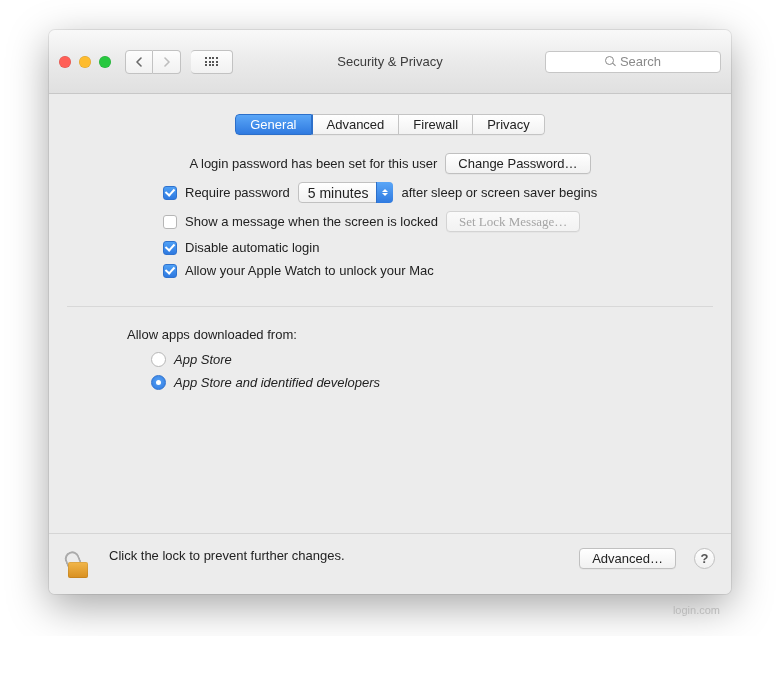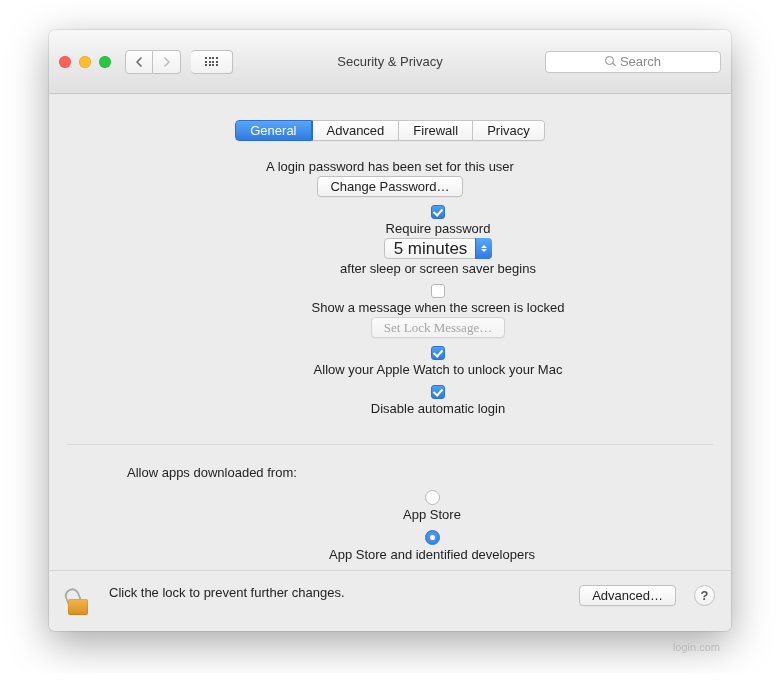--- a/index.html
+++ b/index.html
@@ -50,45 +50,45 @@
   .search-wrap {
     margin-left:auto; width:176px; height:22px;
     background:#fff; border:1px solid #c6c6c6; border-radius:4px;
     display:flex; align-items:center; justify-content:center;
     color:#8a8a8a; gap:4px; font-size:13px;
   }
   .content {
     padding: 14px 18px 0;
   }
   .tabs {
-    display:flex; justify-content:center; margin: 12px 0 18px;
+    display:flex; justify-content:center; margin: 6px 0 18px;
   }
   .seg {
     display:flex; border-radius:4px; overflow:hidden;
     box-shadow: 0 .5px 0 rgba(0,0,0,.05);
   }
   .seg-item {
     height:21px; padding:0 14px; font-size:13px;
     display:flex; align-items:center;
     background: linear-gradient(#fff,#f2f2f2);
     border:1px solid #c4c4c4; border-left:none;
     color:#222;
   }
   .seg-item:first-child { border-left:1px solid #c4c4c4; border-radius:4px 0 0 4px; }
   .seg-item:last-child { border-radius:0 4px 4px 0; }
   .seg-item.active {
     background: linear-gradient(#5aa6f7,#2f7ae0);
     color:#fff; border-color:#2c6fc9;
   }
   .seg-item.active + .seg-item { border-left:1px solid #2c6fc9; }
   .panel-area { min-height: 380px; }
-  .line { display:flex; align-items:center; gap:2px; margin:4px 0 8px;flex-direction:column; }
+  .line { display:flex; align-items:center; gap:8px; margin:4px 0 8px; }
   .line.center { justify-content:center; }
   .indent1 { margin-left: 96px; }
-  .indent2 { margin-left: 84px; }
+  .indent2 { margin-left: 84px; font-style: italic; }
   .push-btn {
     height:21px; padding:0 12px;
     background: linear-gradient(#ffffff,#f1f1f1);
     border:1px solid #c0c0c0; border-radius:4px;
     font-size:13px; color:#222;
     display:inline-flex; align-items:center;
     box-shadow:0 .5px 0 rgba(0,0,0,.06);
   }
   .push-btn.disabled { color:#a5a5a5; border-color:#d3d3d3; background:linear-gradient(#fafafa,#f2f2f2);font-family:Liberation Serif, serif; }
   .check {
@@ -106,21 +106,21 @@
     border:solid #fff; border-width:0 2px 2px 0;
     transform: rotate(42deg);
     position:relative; top:-1px;
   }
   .popup {
     height:21px;
     background: linear-gradient(#fff,#f1f1f1);
     border:1px solid #c1c1c1; border-radius:4px;
     display:inline-flex; align-items:center;
     padding: 0 0 0 9px;
-    font-size:17px;
+    font-size:14px;
   }
   .popup .arrows {
     width:17px; height:21px; margin-left:8px;
     background: linear-gradient(#5aa6f7,#2f7ae0);
     border-left:1px solid #2c6fc9;
     border-radius: 0 4px 4px 0;
     display:flex; flex-direction:column;
     align-items:center; justify-content:center; gap:1px;
     margin-right:-1px; margin-top:-1px; margin-bottom:-1px; height:21px;
   }
@@ -278,26 +278,26 @@
       </div>
 
       <div class="line indent1">
         <span class="check"></span>
         <span>Show a message when the screen is locked</span>
         <span class="push-btn disabled">Set Lock Message…</span>
       </div>
 
       <div class="line indent1">
         <span class="check checked"></span>
-        <span>Allow your Apple Watch to unlock your Mac</span>
+        <span>Disable automatic login</span>
       </div>
 
       <div class="line indent1">
         <span class="check checked"></span>
-        <span>Disable automatic login</span>
+        <span>Allow your Apple Watch to unlock your Mac</span>
       </div>
 
       <div class="divider"></div>
 
       <div class="section-label">Allow apps downloaded from:</div>
 
       <div class="line indent2">
         <span class="radio"></span>
         <span>App Store</span>
       </div>

